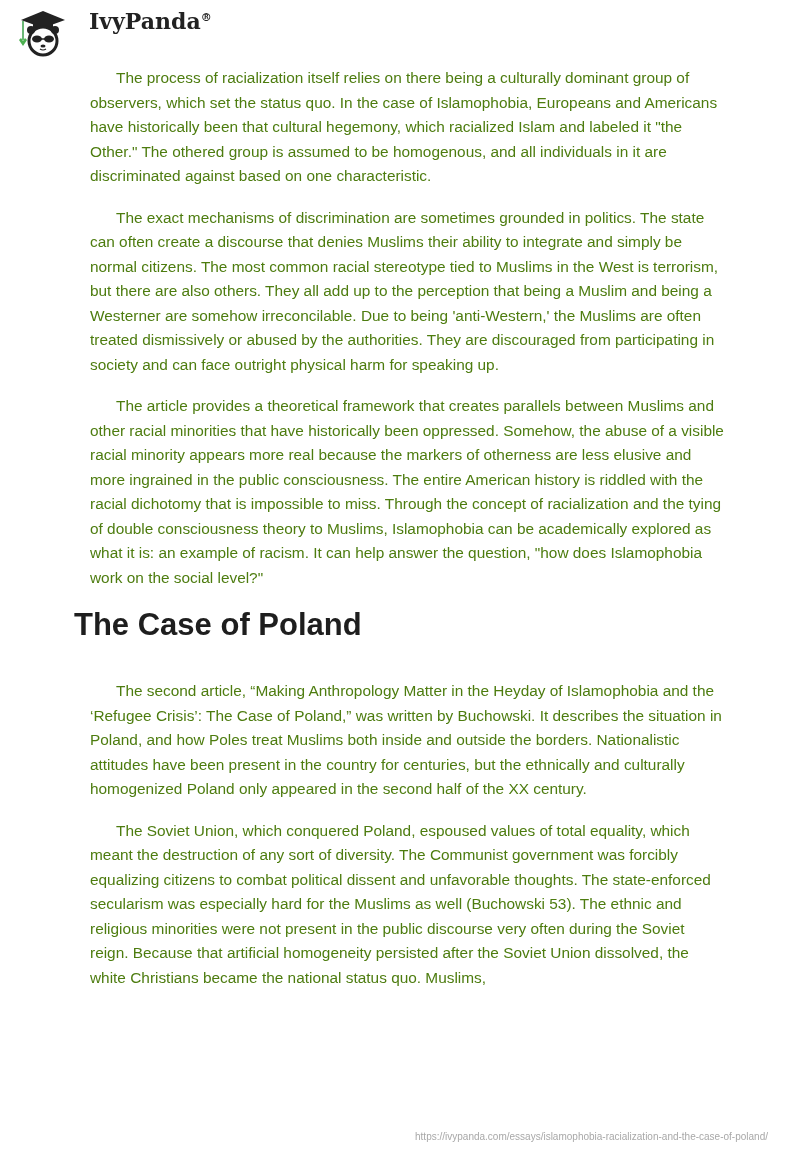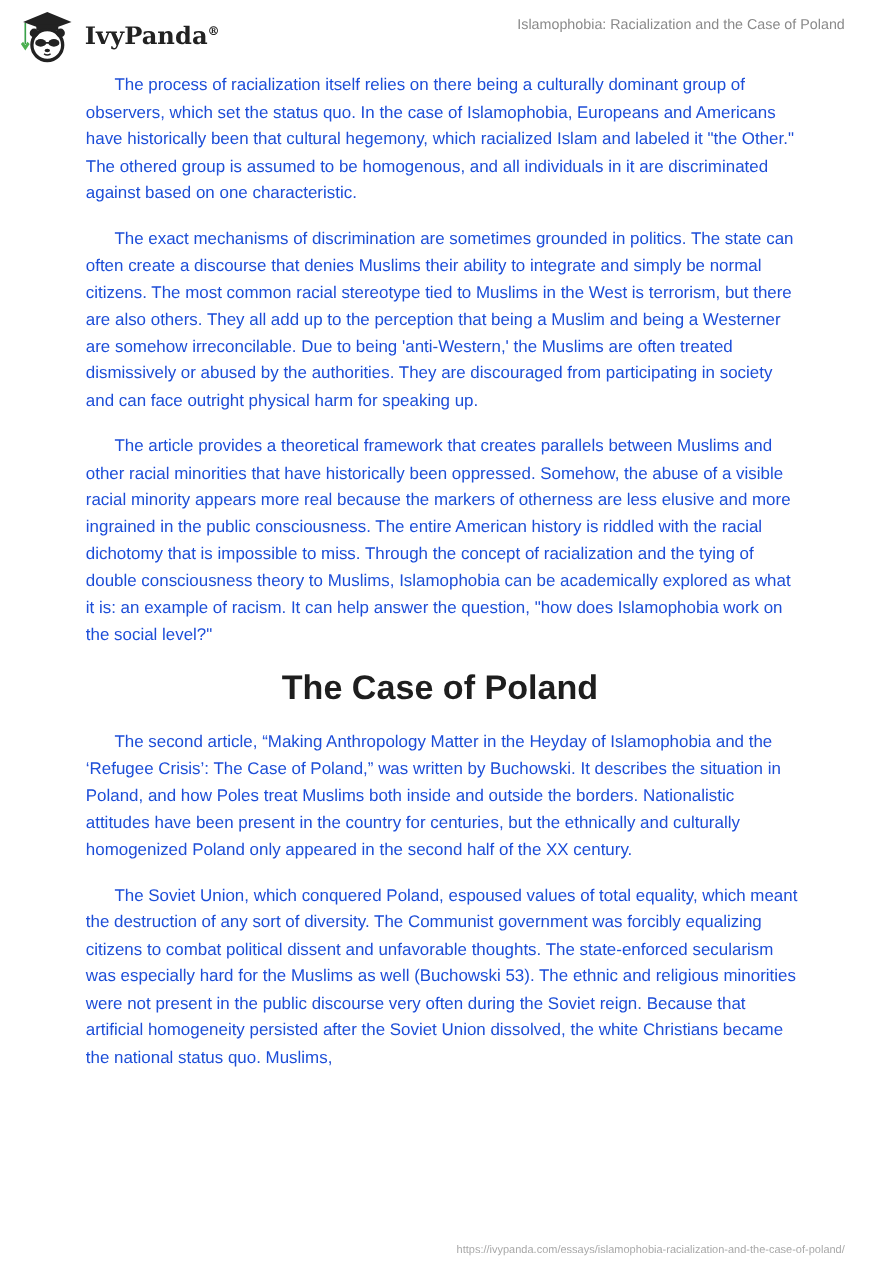--- a/index.html
+++ b/index.html
@@ -1,27 +1,27 @@
 <!DOCTYPE html>
 <html><head>
 <meta charset="utf-8">
 <style>
   html, body { margin:0; padding:0; background:#ffffff; }
   body { width:800px; height:1160px; position:relative; overflow:hidden;
          font-family:"Liberation Sans", sans-serif; color:#222222; }
   .header { position:absolute; left:0; top:0; width:800px; height:60px; }
-  .logo { position:absolute; left:15px; top:8px; display:flex; align-items:center; }
+  .logo { position:absolute; left:15px; top:8px; display:flex; align-items:flex-start;gap:12px; }
   .logo svg { width:56px; height:50px; }
   .logo-text { font-family:"DejaVu Serif", serif; font-weight:bold; font-size:22px;
                color:#222; margin-left:6px; letter-spacing:0px; }
   .logo-text sup { font-size:11px; font-weight:bold; }
   .doc-title { position:absolute; right:32px; top:14px; font-size:13px; color:#8a8a8a; }
   .content { position:absolute; left:74px; top:66px; width:652px; }
-  p { margin:0 0 17px 4px; font-size:15.4px; line-height:24.5px; text-indent:26px; color:#1d4ed8; }
-  h2 { margin:10px 0 20px 0; font-size:31px; font-weight:bold; color:#1e1e1e; line-height:36px;text-align:center; }
+  p { margin:0 0 17px 16px; font-size:15.4px; line-height:24.5px; text-indent:26px; color:#4d7c0f; }
+  h2 { margin:10px 0 36px 0; font-size:31px; font-weight:bold; color:#1e1e1e; line-height:36px; }
   .footer-url { position:absolute; right:32px; top:1131px; font-size:10px; color:#a8a8a8; }
 </style>
 </head>
 <body>
 
 <div class="header">
   <div class="logo">
     <svg viewBox="0 0 56 50">
 
       <polygon points="6,12 28,3 50,12 28,20" fill="#222"></polygon>
@@ -33,21 +33,20 @@
       <circle cx="16" cy="22" r="4" fill="#222"></circle>
       <circle cx="40" cy="22" r="4" fill="#222"></circle>
       <ellipse cx="22" cy="31" rx="5" ry="3.5" fill="#222"></ellipse>
       <ellipse cx="34" cy="31" rx="5" ry="3.5" fill="#222"></ellipse>
       <line x1="26" y1="31" x2="30" y2="31" stroke="#222" stroke-width="1.5"></line>
       <ellipse cx="28" cy="38" rx="2.5" ry="1.6" fill="#222"></ellipse>
       <path d="M25,41 Q28,43 31,41" stroke="#222" stroke-width="1.2" fill="none"></path>
     </svg>
     <span class="logo-text"><span>IvyPanda</span><sup>®</sup></span>
   </div>
-  <div class="doc-title">Islamophobia: Racialization and the Case of Poland</div>
 </div>
 
 <div class="content">
   <p>The process of racialization itself relies on there being a culturally dominant group of observers, which set the status quo. In the case of Islamophobia, Europeans and Americans have historically been that cultural hegemony, which racialized Islam and labeled it "the Other." The othered group is assumed to be homogenous, and all individuals in it are discriminated against based on one characteristic.</p>
   <p>The exact mechanisms of discrimination are sometimes grounded in politics. The state can often create a discourse that denies Muslims their ability to integrate and simply be normal citizens. The most common racial stereotype tied to Muslims in the West is terrorism, but there are also others. They all add up to the perception that being a Muslim and being a Westerner are somehow irreconcilable. Due to being 'anti-Western,' the Muslims are often treated dismissively or abused by the authorities. They are discouraged from participating in society and can face outright physical harm for speaking up.</p>
   <p>The article provides a theoretical framework that creates parallels between Muslims and other racial minorities that have historically been oppressed. Somehow, the abuse of a visible racial minority appears more real because the markers of otherness are less elusive and more ingrained in the public consciousness. The entire American history is riddled with the racial dichotomy that is impossible to miss. Through the concept of racialization and the tying of double consciousness theory to Muslims, Islamophobia can be academically explored as what it is: an example of racism. It can help answer the question, "how does Islamophobia work on the social level?"</p>
   <h2>The Case of Poland</h2>
   <p>The second article, “Making Anthropology Matter in the Heyday of Islamophobia and the ‘Refugee Crisis’: The Case of Poland,” was written by Buchowski. It describes the situation in Poland, and how Poles treat Muslims both inside and outside the borders. Nationalistic attitudes have been present in the country for centuries, but the ethnically and culturally homogenized Poland only appeared in the second half of the XX century.</p>
   <p>The Soviet Union, which conquered Poland, espoused values of total equality, which meant the destruction of any sort of diversity. The Communist government was forcibly equalizing citizens to combat political dissent and unfavorable thoughts. The state-enforced secularism was especially hard for the Muslims as well (Buchowski 53). The ethnic and religious minorities were not present in the public discourse very often during the Soviet reign. Because that artificial homogeneity persisted after the Soviet Union dissolved, the white Christians became the national status quo. Muslims,</p>
 </div>

